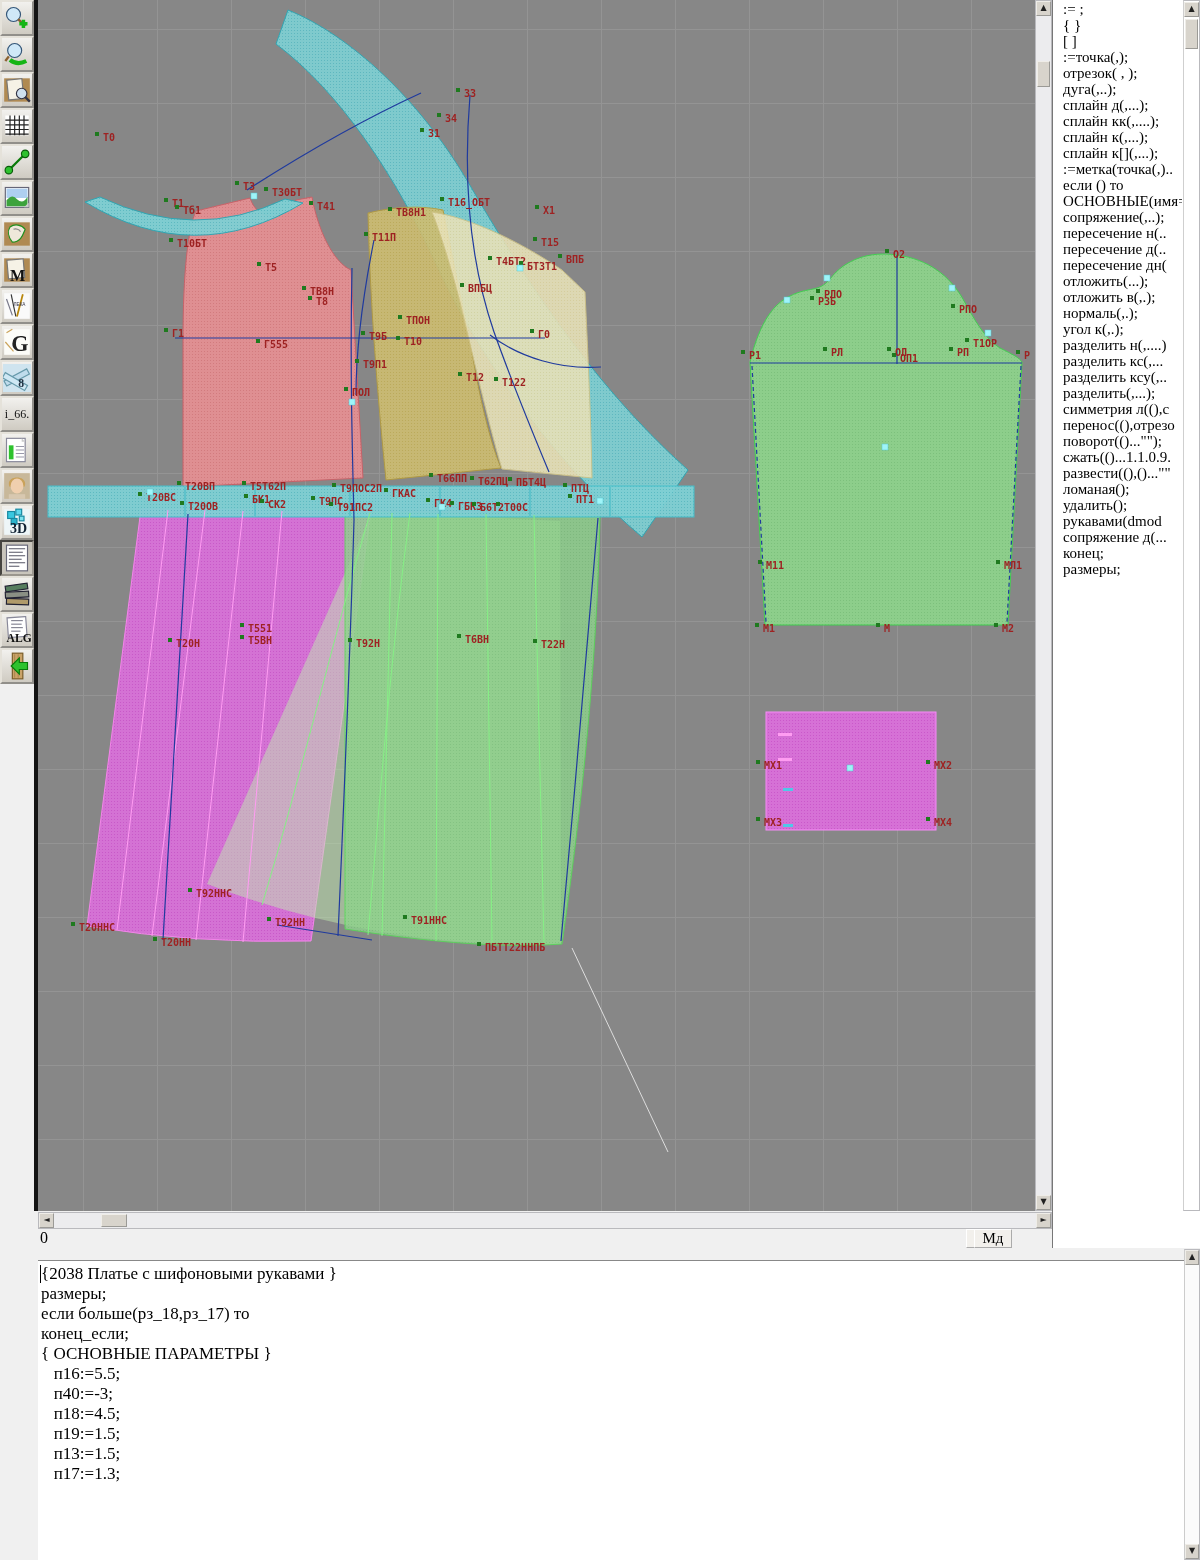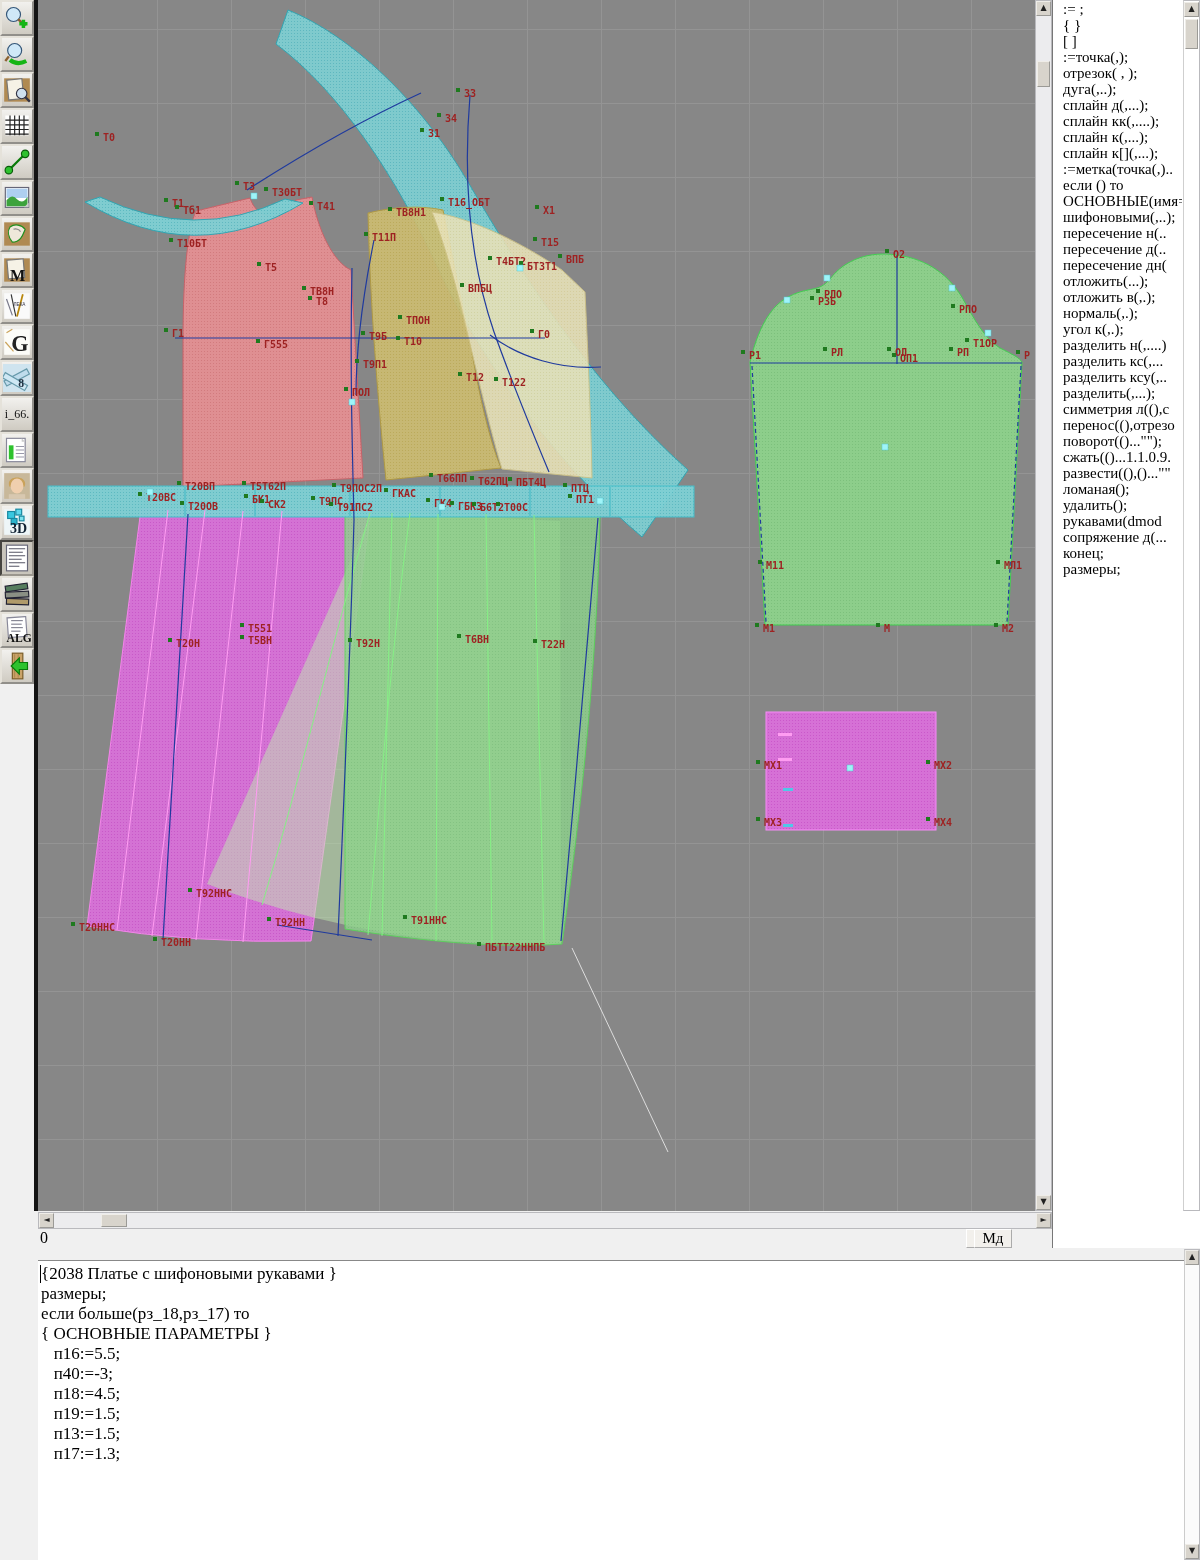--- a/index.html
+++ b/index.html
@@ -491,21 +491,21 @@
         <div>:=точка(,);</div>
         <div>отрезок( , );</div>
         <div>дуга(,..);</div>
         <div>сплайн  д(,...);</div>
         <div>сплайн  кк(,....);</div>
         <div>сплайн  к(,...);</div>
         <div>сплайн  к[](,...);</div>
         <div>:=метка(точка(,)..</div>
         <div>если () то</div>
         <div>ОСНОВНЫЕ(имя=</div>
-        <div>шифоновыми(,..);</div>
+        <div>сопряжение(,..);</div>
         <div>пересечение  н(..</div>
         <div>пересечение  д(..</div>
         <div>пересечение  дн(</div>
         <div>отложить(...);</div>
         <div>отложить  в(,.);</div>
         <div>нормаль(,.);</div>
         <div>угол  к(,.);</div>
         <div>разделить  н(,....)</div>
         <div>разделить  кс(,...</div>
         <div>разделить  ксу(,..</div>
@@ -535,20 +535,21 @@
   </div>
 
   <div id="editor">
     <div id="caret"></div>
     <div id="code">
         <div>{2038 Платье с шифоновыми рукавами }</div>
         <div></div>
         <div>размеры;</div>
         <div></div>
         <div>если больше(рз_18,рз_17) то</div>
+        <div>конец_если;</div>
         <div></div>
         <div>{ ОСНОВНЫЕ ПАРАМЕТРЫ }</div>
         <div>   п16:=5.5;</div>
         <div>   п40:=-3;</div>
         <div>   п18:=4.5;</div>
         <div>   п19:=1.5;</div>
         <div>   п13:=1.5;</div>
         <div>   п17:=1.3;</div>
       </div>
   </div>

